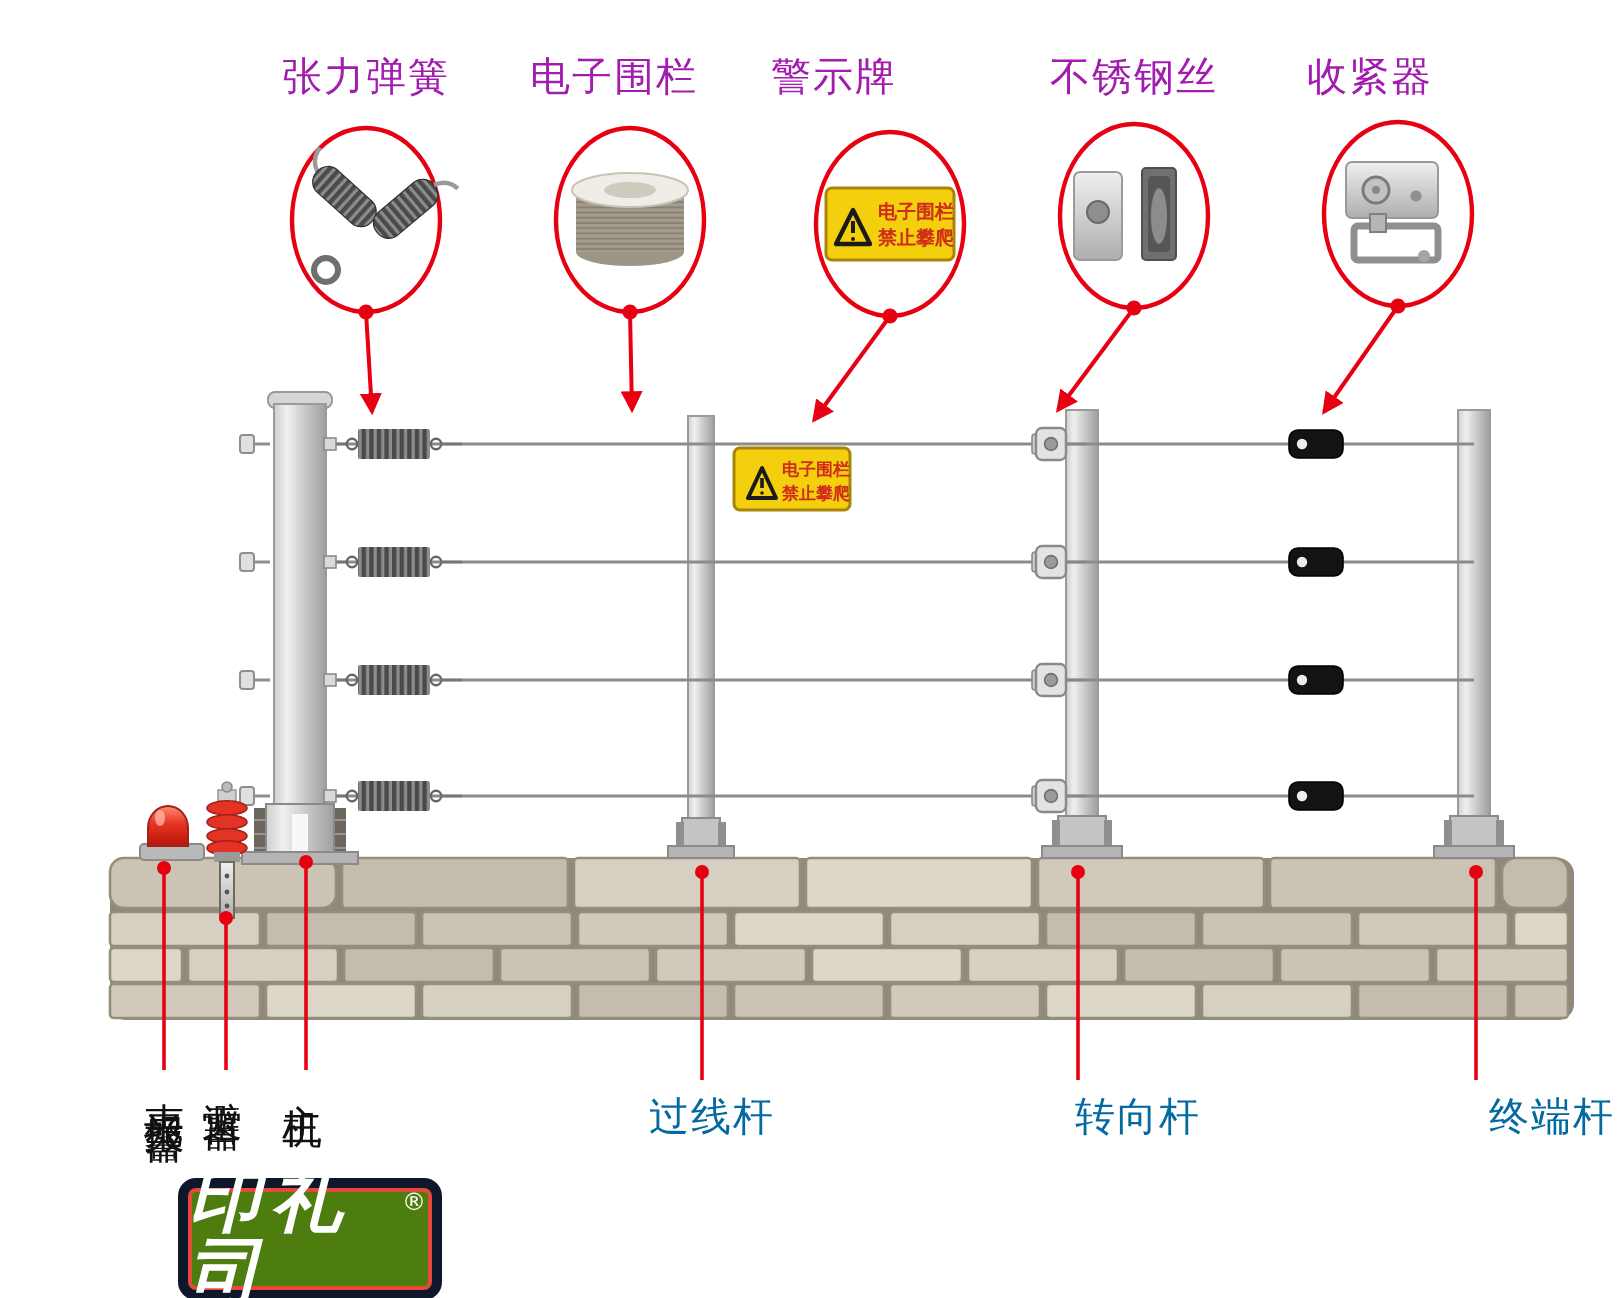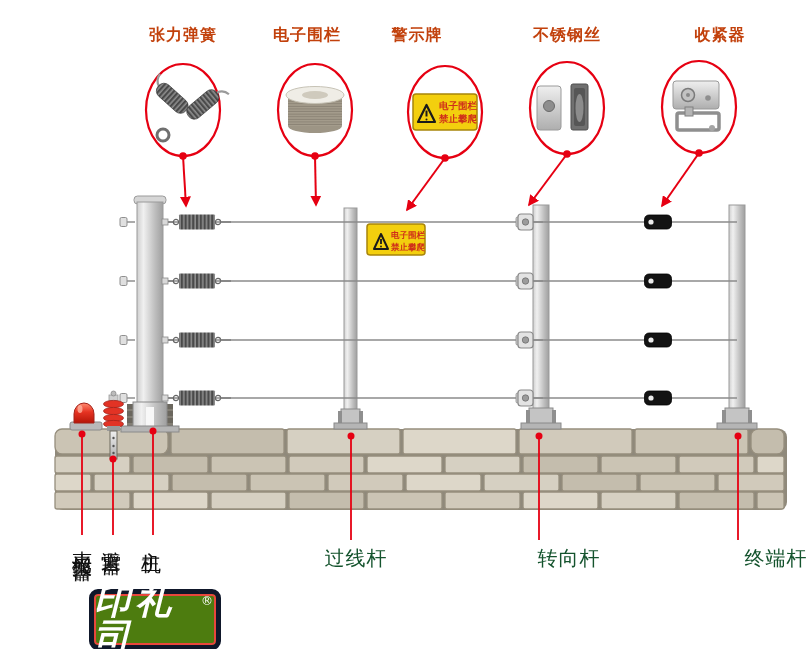--- a/index.html
+++ b/index.html
@@ -1,23 +1,23 @@
 <!DOCTYPE html>
 <html><head>
 <meta charset="utf-8">
 <style>
   html,body{margin:0;padding:0;background:#fff;}
   .stage{position:relative;width:811px;height:649px;background:#ffffff;overflow:hidden;
          font-family:"DejaVu Sans",sans-serif;}
   .stage svg{position:absolute;left:0;top:0;}
   svg text{font-family:"DejaVu Sans",sans-serif;}
-  .top-label{position:absolute;top:25px;transform:translateX(-50%);font-size:16px;font-weight:700;
-             color:#c2410c;white-space:nowrap;letter-spacing:1px;}
+  .top-label{position:absolute;top:25px;transform:translateX(-50%);font-size:20px;font-weight:400;
+             color:#a21caf;white-space:nowrap;letter-spacing:1px;}
   .h-label{position:absolute;top:545px;transform:translateX(-50%);font-size:20px;font-weight:500;
-           color:#14532d;white-space:nowrap;letter-spacing:1px;}
+           color:#0369a1;white-space:nowrap;letter-spacing:1px;}
   .v-label{position:absolute;top:535px;transform:translateX(-50%);writing-mode:vertical-rl;
            text-orientation:upright;font-size:20px;font-weight:500;color:#111;letter-spacing:3px;}
   .logo{position:absolute;left:89px;top:589px;width:122px;height:51px;background:#4d7c0f;
         border:5px solid #0f172a;border-radius:9px;box-shadow:inset 0 0 0 2px #e8473c;
         display:flex;align-items:center;justify-content:center;z-index:6;}
   .logo-text{color:#ffffff;font-size:36px;font-weight:bold;font-style:italic;
              font-family:"DejaVu Serif",serif;letter-spacing:5px;line-height:1;transform:translateY(-2px);}
   .logo-reg{position:absolute;top:0px;right:3px;color:#ffffff;font-size:12px;font-style:normal;}
 </style>
 </head>
@@ -302,21 +302,21 @@
         <circle cx="539" cy="436" r="3.5" stroke="none"></circle>
       <line x1="738" y1="436" x2="738" y2="540"></line>
         <circle cx="738" cy="436" r="3.5" stroke="none"></circle>
     </g>
   </svg>
 
   <div class="top-label" style="left:183px">张力弹簧</div>
   <div class="top-label" style="left:307px">电子围栏</div>
   <div class="top-label" style="left:417px">警示牌</div>
   <div class="top-label" style="left:567px">不锈钢丝</div>
-  <div class="top-label" style="left:720px">收紧器</div>
+  <div class="top-label" style="left:685px">收紧器</div>
 
   <div class="v-label" style="left:83px">声光报警器</div>
   <div class="v-label" style="left:112px">避雷器</div>
   <div class="v-label" style="left:152px">主机</div>
   <div class="h-label" style="left:356px">过线杆</div>
   <div class="h-label" style="left:569px">转向杆</div>
   <div class="h-label" style="left:776px">终端杆</div>
 
   <div class="logo">
     <span class="logo-text">印礼司</span>

